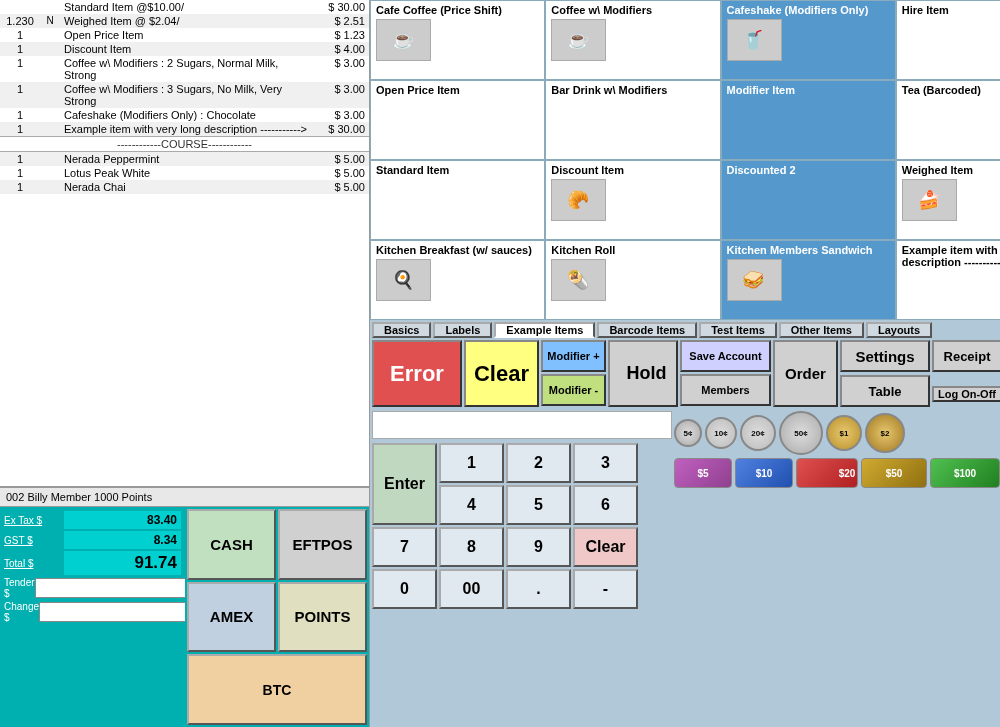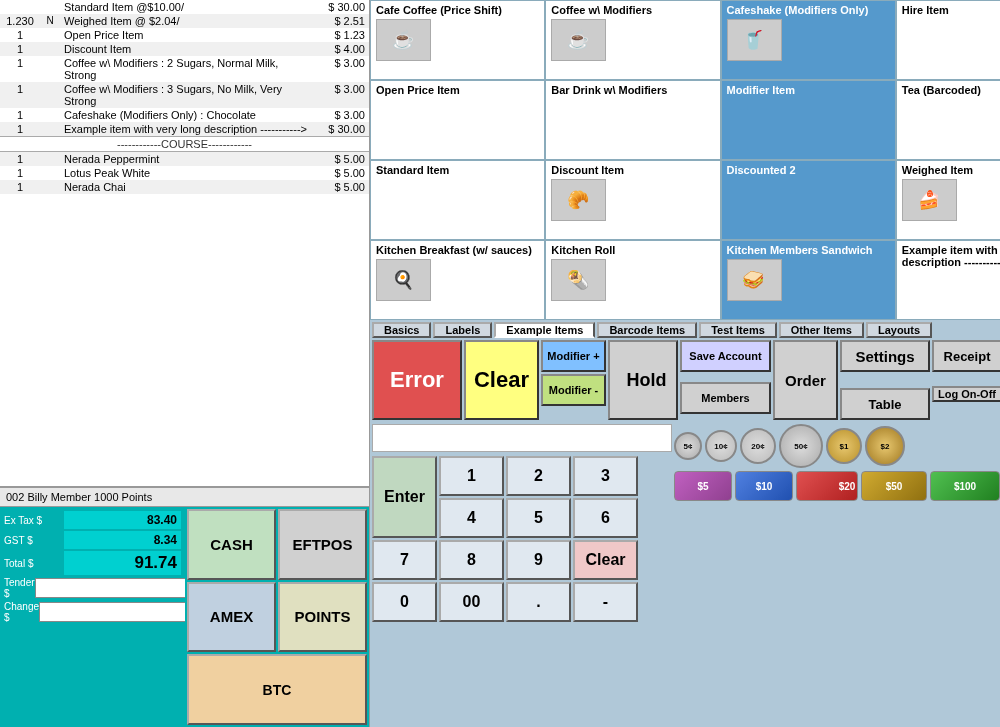--- a/index.html
+++ b/index.html
@@ -20,21 +20,21 @@
     .receipt-table .n-flag { width: 20px; text-align: center; font-size: 10px; }
 
     .course-row td { text-align: center; font-size: 11px; color: #333; border-top: 1px solid #aaa; border-bottom: 1px solid #aaa; }
 
     .member-bar { background: #e8e8e8; padding: 3px 6px; font-size: 11px; border-bottom: 1px solid #999; border-top: 1px solid #999; }
 
     .totals-payment { display: flex; height: 220px; }
 
     .totals-area { width: 185px; background: #00b0b0; padding: 4px; display: flex; flex-direction: column; gap: 2px; }
     .total-row { display: flex; align-items: center; background: #00b0b0; }
-    .total-label { font-size: 10px; color: #fff; width: 60px; }
+    .total-label { font-size: 10px; color: #fff; width: 60px; text-decoration: underline; }
     .total-value { background: #00d0d0; color: #000; font-weight: bold; text-align: right; padding: 2px 4px; flex: 1; font-size: 13px; }
     .total-value.large { font-size: 17px; font-weight: 900; }
     .total-value.small { font-size: 12px; }
     .tender-row { display: flex; align-items: center; background: #00b0b0; }
     .tender-label { font-size: 10px; color: #fff; width: 60px; }
     .tender-input { background: #fff; border: 1px solid #888; flex: 1; padding: 2px 4px; font-size: 12px; }
 
     .payment-buttons { width: 185px; display: grid; grid-template-columns: 1fr 1fr; grid-template-rows: 1fr 1fr 1fr; background: #00b0b0; gap: 2px; padding: 2px; }
     .pay-btn { background: #d0d0d0; border: 2px outset #aaa; font-size: 15px; font-weight: bold; cursor: pointer; display: flex; align-items: center; justify-content: center; text-align: center; }
     .pay-btn.cash { background: #c0e0c0; }
@@ -63,25 +63,25 @@
     
     .action-area { display: flex; gap: 2px; padding: 2px; background: #b0c8d8; align-items: stretch; }
 
     .action-btn { border: 2px outset #888; cursor: pointer; display: flex; align-items: center; justify-content: center; text-align: center; font-weight: bold; padding: 2px; }
     .btn-error { background: #e05050; color: #fff; font-size: 22px; width: 90px; }
     .btn-clear-main { background: #ffff80; font-size: 22px; width: 75px; }
     .modifier-group { display: flex; flex-direction: column; gap: 2px; width: 65px; }
     .btn-modifier-plus { background: #80c0ff; font-size: 11px; height: 32px; }
     .btn-modifier-minus { background: #c0e080; font-size: 11px; height: 32px; }
     .btn-hold { background: #d0d0d0; font-size: 18px; width: 70px; padding-left: 9px; }
-    .save-account-group { display: flex; flex-direction: column; gap: 10px; width: 91px; }
+    .save-account-group { display: flex; flex-direction: column; gap: 2px; width: 91px; }
     .btn-save-account { background: #d0d0ff; font-size: 11px; height: 32px; text-align: center; }
     .btn-members { background: #d0d0d0; font-size: 11px; height: 32px; }
     .btn-order { background: #d0d0d0; font-size: 15px; width: 65px; }
-    .settings-group { display: flex; flex-direction: column; gap: 16px; width: 90px; }
+    .settings-group { display: flex; flex-direction: column; gap: 3px; width: 90px; }
     .btn-settings { background: #d0d0d0; font-size: 15px; height: 32px; }
     .btn-table { background: #d0d0d0; font-size: 13px; height: 32px; }
     .receipt-group { display: flex; flex-direction: column; gap: 14px; width: 70px; }
     .btn-receipt { background: #d0d0d0; font-size: 13px; height: 32px; }
     .btn-log-on-off { background: #d0d0d0; font-size: 11px; height: 16px; }
     .btn-utility { background: #d0d0d0; font-size: 15px; width: 65px; }
 
     
     .bottom-area { display: flex; gap: 2px; padding: 2px; background: #b0c8d8; flex: 1; }
 

